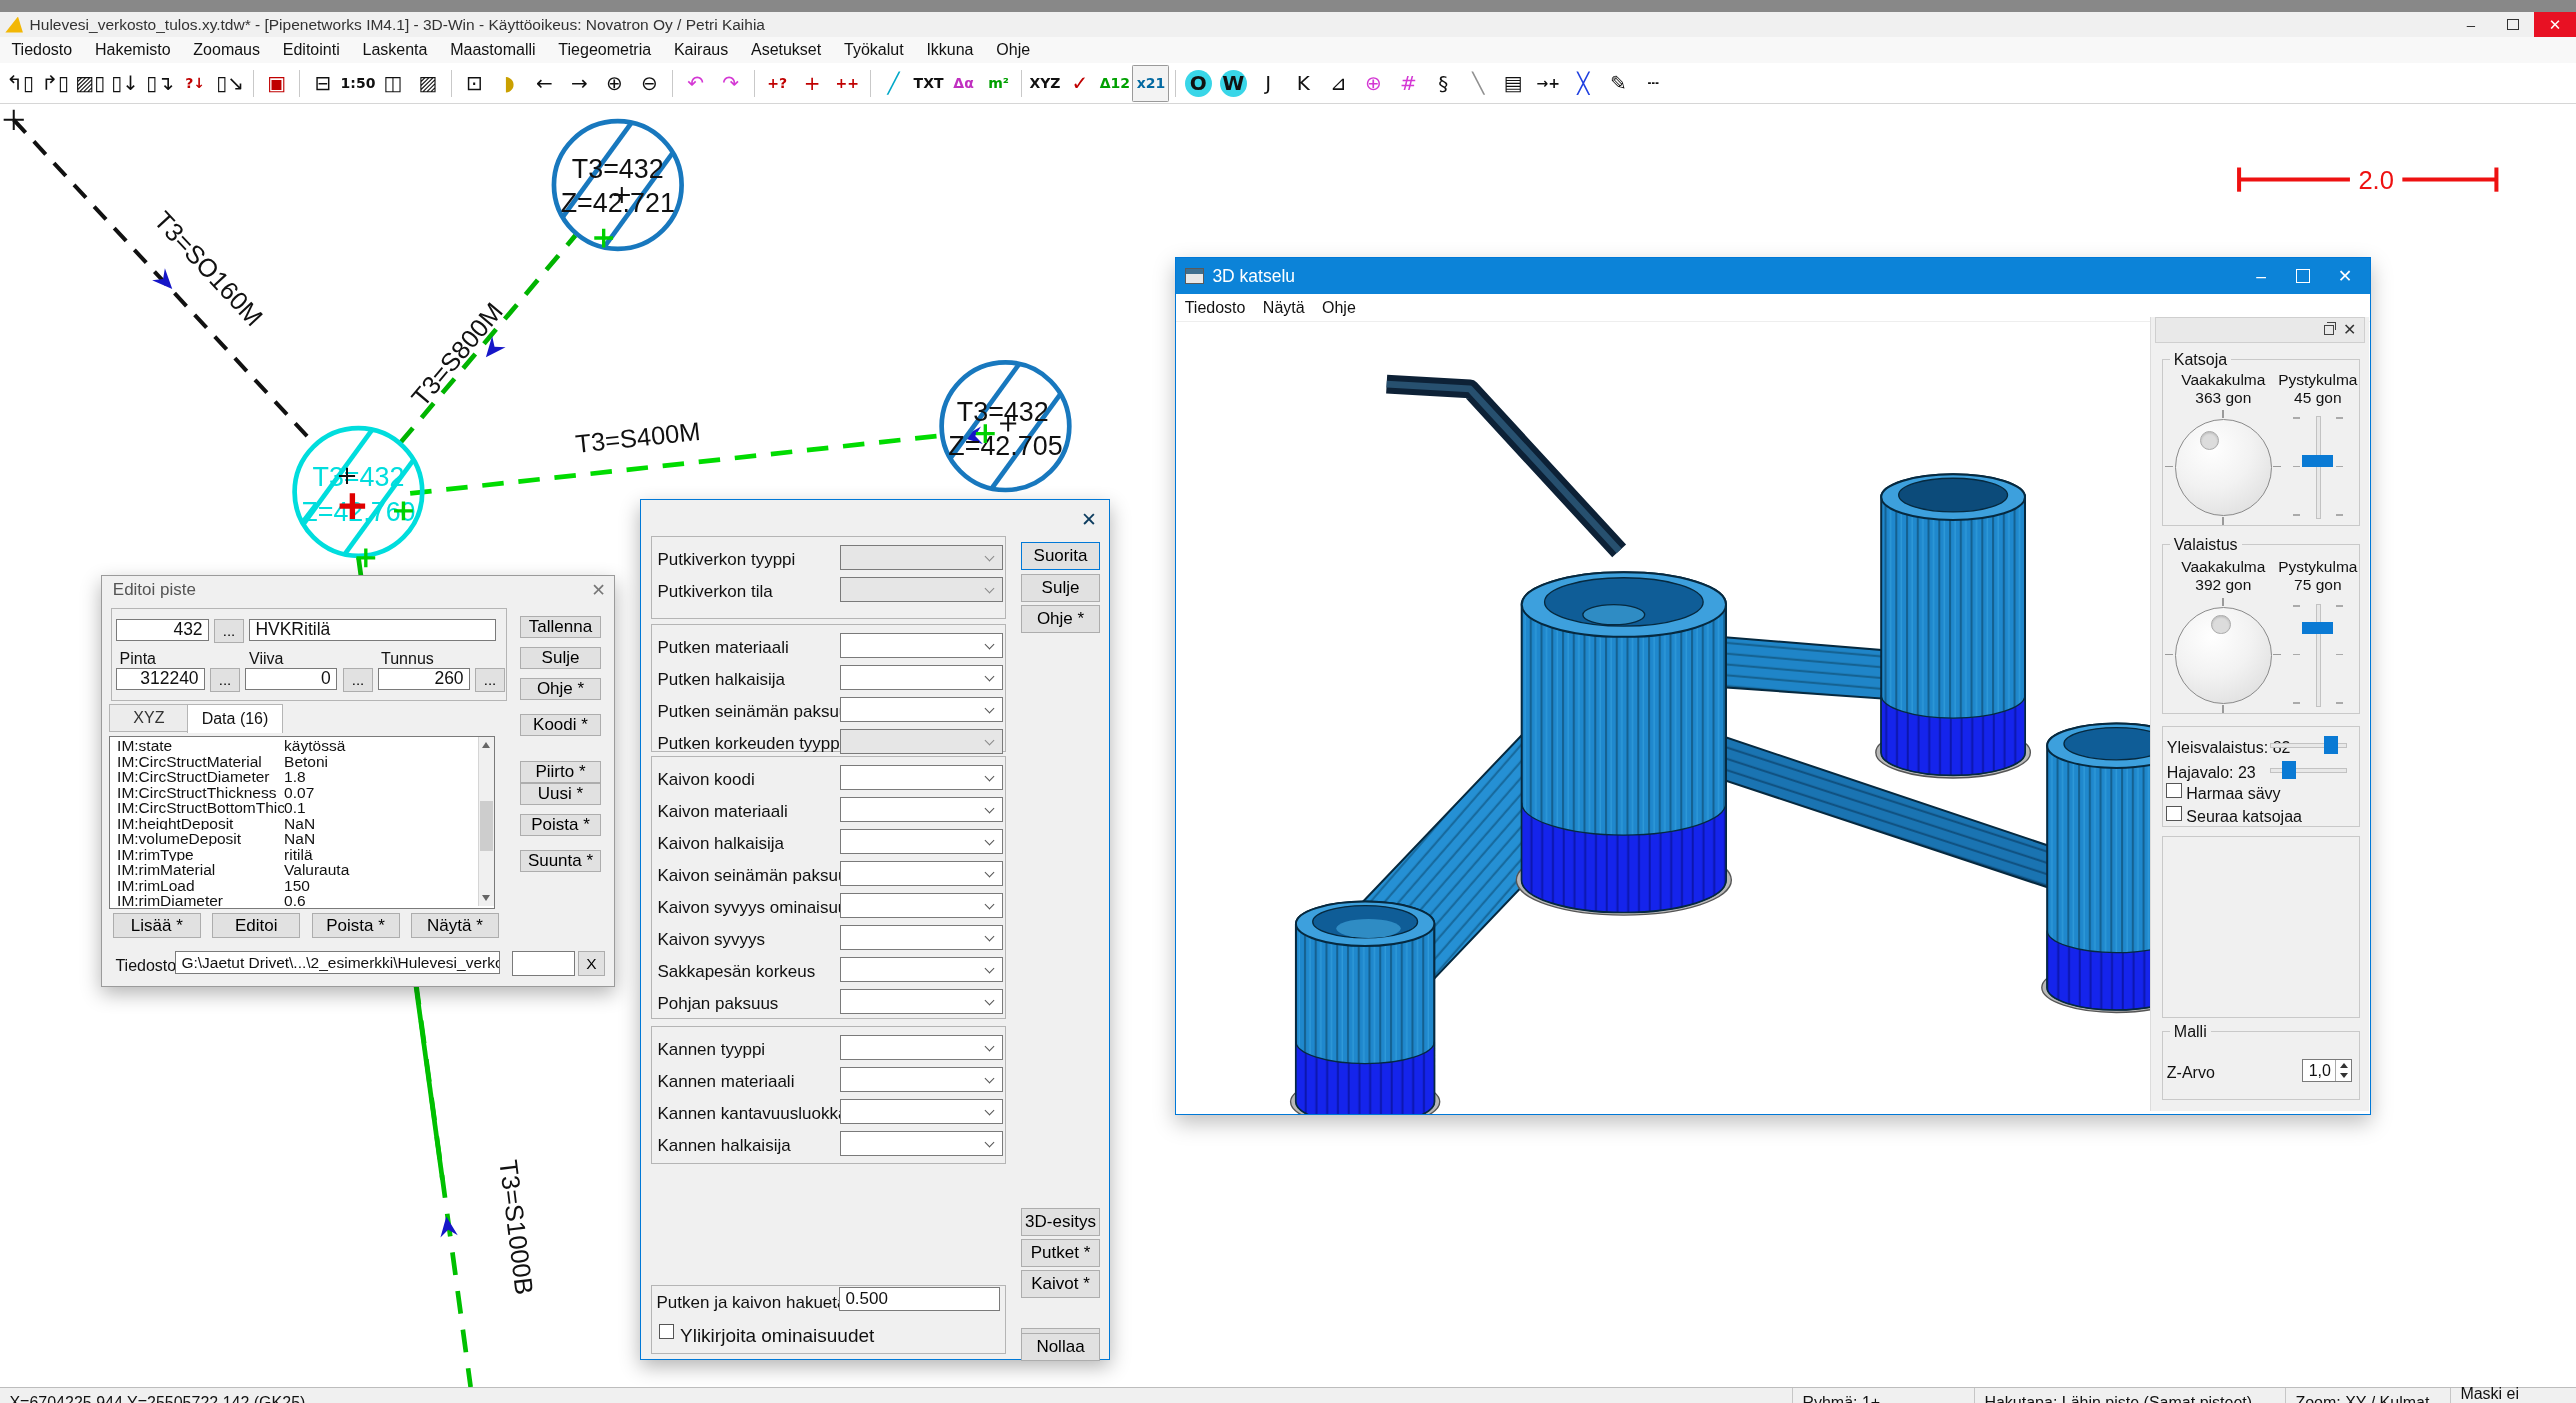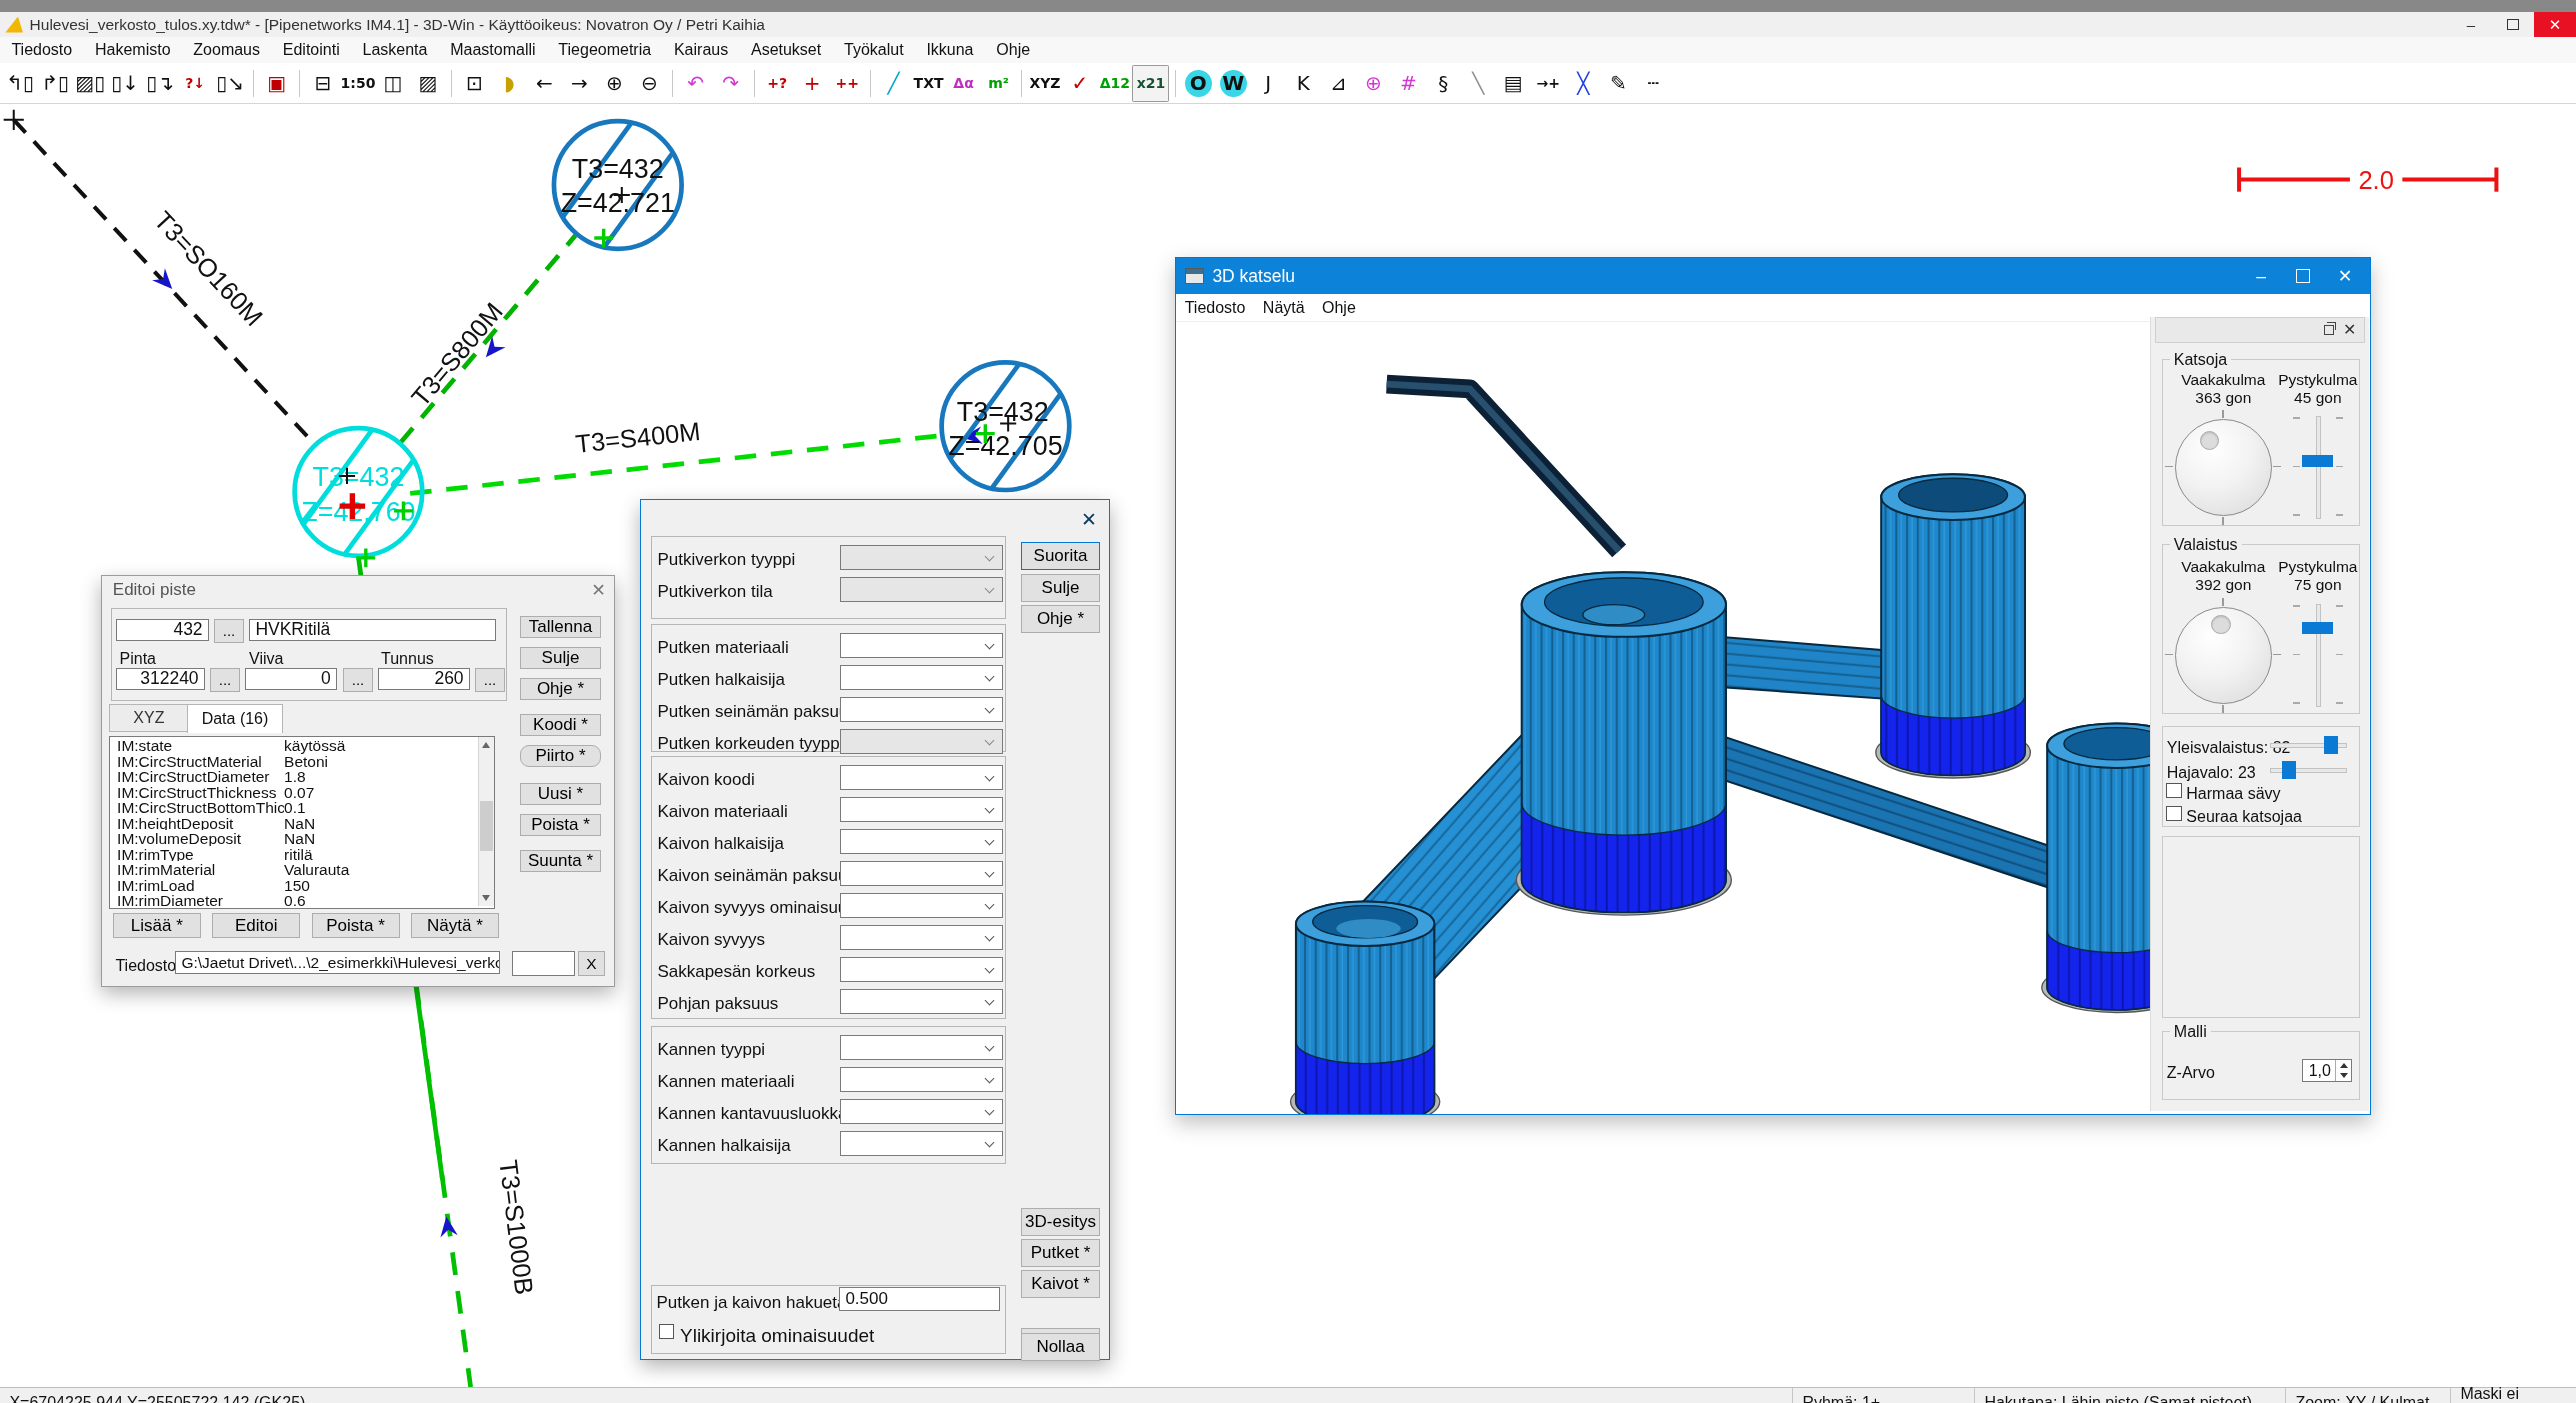--- a/index.html
+++ b/index.html
@@ -184,21 +184,21 @@
       <div class="tb-cell small" style="color: rgb(192, 0, 0);">++</div>
       <div class="tb-cell sep"></div>
       <div class="tb-cell" style="color: rgb(0, 168, 200);">╱</div>
       <div class="tb-cell small" style="color: rgb(17, 17, 17);">TXT</div>
       <div class="tb-cell small" style="color: rgb(192, 48, 192);">Δα</div>
       <div class="tb-cell small" style="color: rgb(0, 160, 0);">m²</div>
       <div class="tb-cell sep"></div>
       <div class="tb-cell small" style="color: rgb(17, 17, 17);">XYZ</div>
       <div class="tb-cell" style="color: rgb(192, 0, 0);">✓</div>
       <div class="tb-cell small" style="color: rgb(0, 160, 0);">Δ12</div>
-      <div class="tb-cell small pressed" style="color: #14532d;">x21</div>
+      <div class="tb-cell small pressed" style="color: #0369a1;">x21</div>
       <div class="tb-cell sep"></div>
       <div class="tb-cell badge" style="color: rgb(17, 17, 17);">O</div>
       <div class="tb-cell badge" style="color: rgb(17, 17, 17);">W</div>
       <div class="tb-cell" style="color: rgb(17, 17, 17);">J</div>
       <div class="tb-cell" style="color: rgb(17, 17, 17);">K</div>
       <div class="tb-cell" style="color: rgb(17, 17, 17);">⊿</div>
       <div class="tb-cell" style="color: rgb(212, 56, 212);">⊕</div>
       <div class="tb-cell" style="color: rgb(212, 56, 212);">#</div>
       <div class="tb-cell" style="color: rgb(17, 17, 17);">§</div>
       <div class="tb-cell" style="color: rgb(144, 144, 144);">╲</div>
@@ -359,21 +359,21 @@
         <div class="btn">Editoi</div>
         <div class="btn">Poista *</div>
         <div class="btn">Näytä *</div>
       </div>
     <div class="ep-side">
 
     <div class="btn" style="top: 40px;">Tallenna</div>
         <div class="btn" style="top: 71px;">Sulje</div>
         <div class="btn" style="top: 102px;">Ohje *</div>
         <div class="btn" style="top: 138px;">Koodi *</div>
-        <div class="btn" style="top: 169px; border-radius: 9px;">Piirto *</div>
+        <div class="btn" style="top: 185px;">Piirto *</div>
         <div class="btn" style="top: 207px;">Uusi *</div>
         <div class="btn" style="top: 238px;">Poista *</div>
         <div class="btn" style="top: 274px;">Suunta *</div>
       </div>
     <div class="ep-bottom-label">Tiedosto</div>
     <div class="ep-path">G:\Jaetut Drivet\...\2_esimerkki\Hulevesi_verkosto.gt</div>
     <div class="ep-mini"></div>
     <div class="btn ep-x">X</div>
   </div>
 

